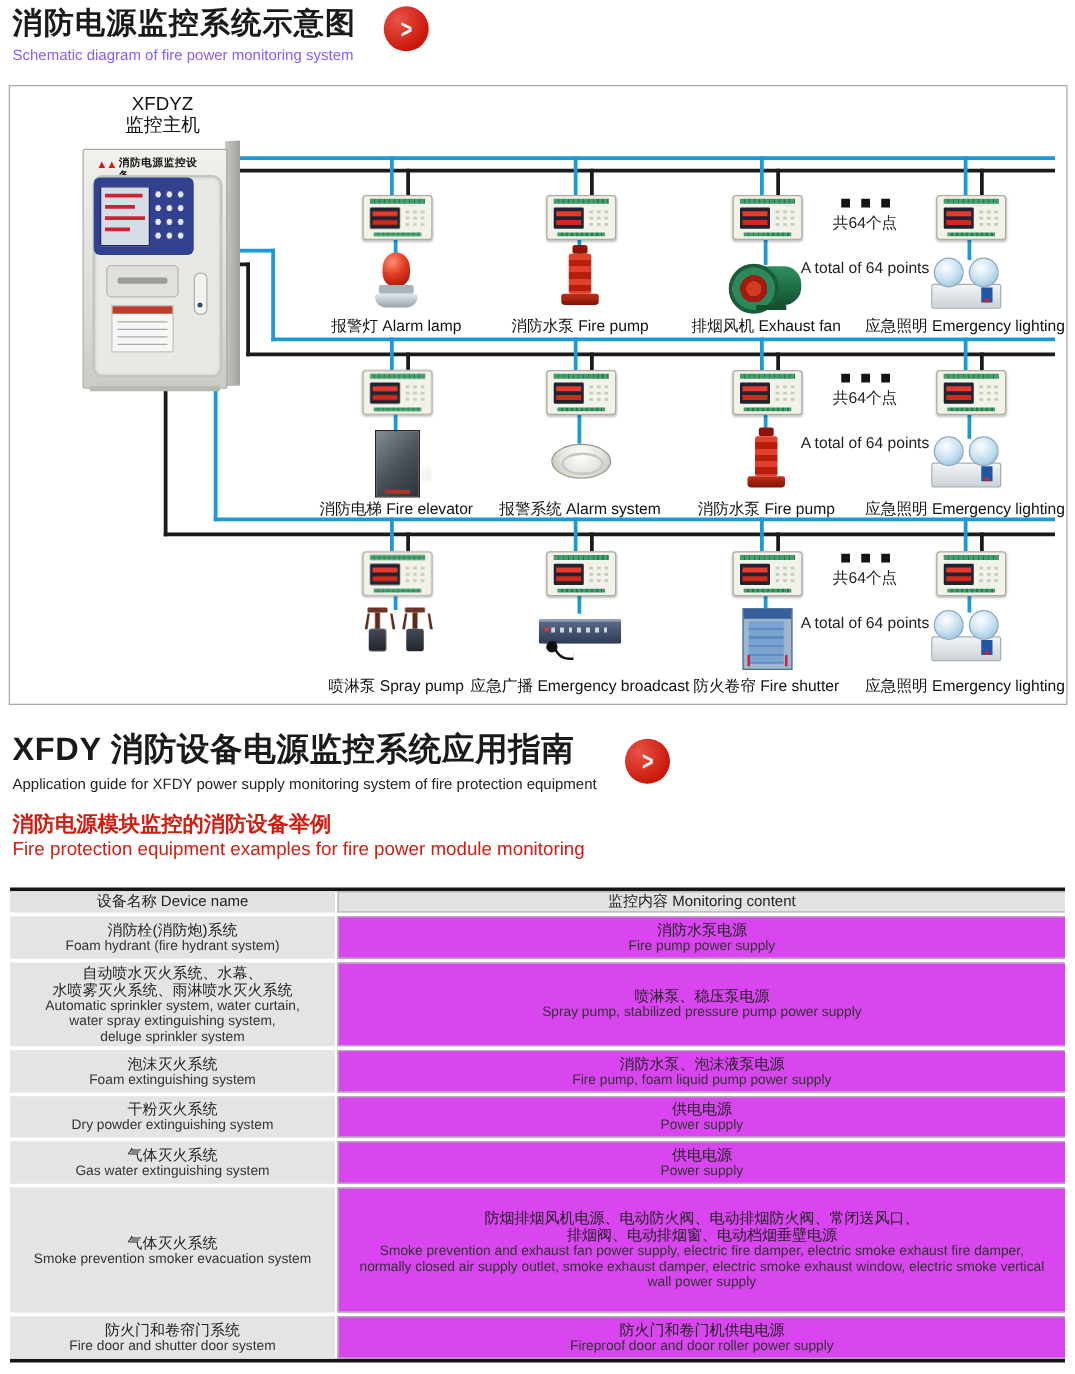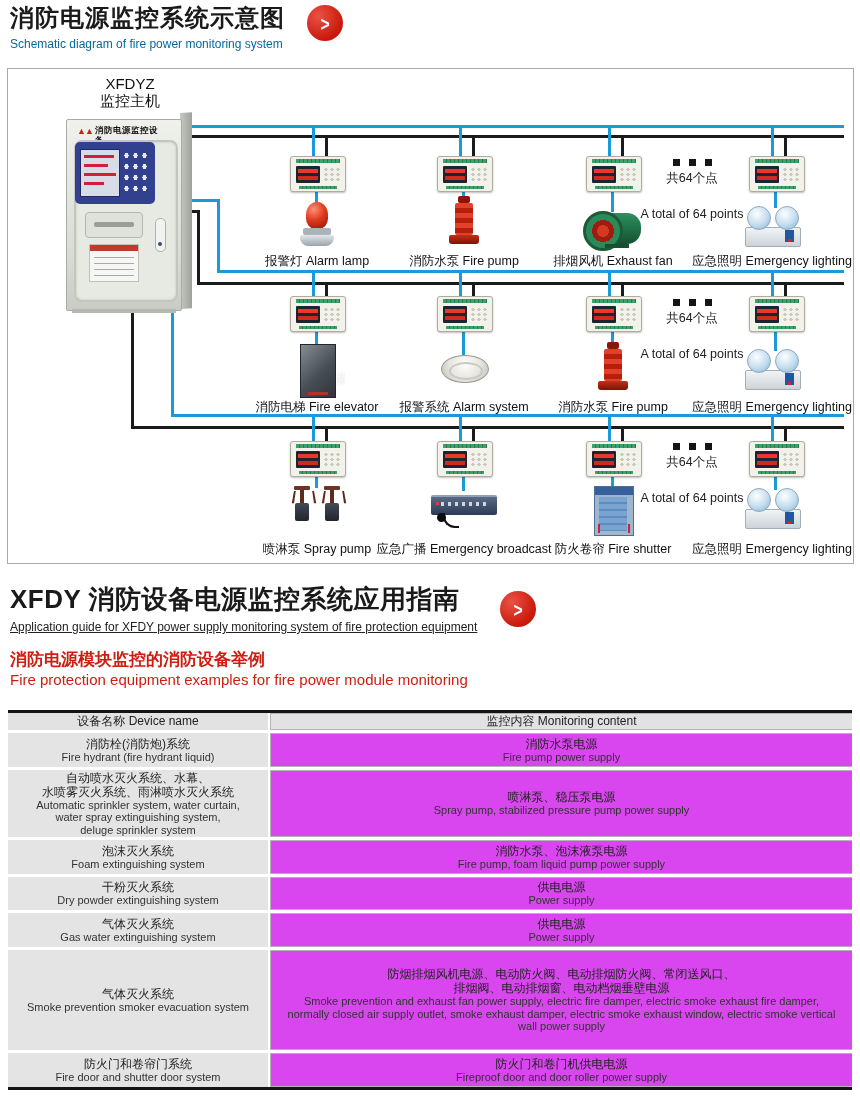--- a/index.html
+++ b/index.html
@@ -2,31 +2,31 @@
 <html><head>
 <meta charset="utf-8">
 <style>
   html,body{margin:0;padding:0;background:#fff;}
   .page{position:relative;width:860px;height:1099px;background:#fff;overflow:hidden;
         font-family:"Liberation Sans","DejaVu Sans",sans-serif;color:#1a1a1a;}
   .abs{position:absolute;}
 
   
   .t1-cn{left:10px;top:2px;font-size:24px;font-weight:bold;letter-spacing:1px;}
-  .t1-en{left:10px;top:37px;font-size:12px;color:#0369a1;}
+  .t1-en{left:10px;top:37px;font-size:12px;color:#8b5cf6;}
   .badge{width:36px;height:36px;border-radius:50%;
          background:radial-gradient(circle at 32% 30%,#ea5245,#c9190c 70%);
          display:flex;align-items:center;justify-content:center;}
   .badge i{font-style:normal;color:#fff;font-weight:bold;font-size:21px;line-height:1;
            transform:scaleX(.75);}
   .badge1{left:307px;top:5px;}
   .badge2{left:500px;top:591px;}
 
   .t2-cn{left:10px;top:582px;font-size:26px;font-weight:bold;letter-spacing:.5px;}
-  .t2-en{left:10px;top:620px;font-size:12px;color:#222;text-decoration:underline;}
+  .t2-en{left:10px;top:620px;font-size:12px;color:#222;}
   .t3-cn{left:10px;top:648px;font-size:17px;font-weight:bold;color:#cf1d12;}
   .t3-en{left:10px;top:671px;font-size:15px;color:#cf1d12;}
 
   
   .dbox{left:7px;top:68px;width:845px;height:494px;border:1px solid #a9a9a9;background:#fff;}
   .hostlabel{left:52px;top:6px;width:140px;text-align:center;font-size:15px;line-height:17px;color:#111;}
 
   .hl,.vl{position:absolute;}
   .hl{height:3px;}
   .vl{width:3px;}
@@ -470,21 +470,21 @@
   <div class="abs t2-en">Application guide for XFDY power supply monitoring system of fire protection equipment</div>
   <div class="abs t3-cn">消防电源模块监控的消防设备举例</div>
   <div class="abs t3-en">Fire protection equipment examples for fire power module monitoring</div>
 
   <div class="abs tbl">
     <div class="trow thead" style="height:17px">
       <div class="tcl">设备名称 Device name</div>
       <div class="tcr">监控内容 Monitoring content</div>
     </div>
     <div class="trow" style="height:34px">
-      <div class="tcl"><div class="cn">消防栓(消防炮)系统</div><div class="en">Fire hydrant (fire hydrant liquid)</div></div>
+      <div class="tcl"><div class="cn">消防栓(消防炮)系统</div><div class="en">Foam hydrant (fire hydrant system)</div></div>
       <div class="tcr"><div class="cn">消防水泵电源</div><div class="en">Fire pump power supply</div></div>
     </div>
     <div class="trow" style="height:67px">
       <div class="tcl"><div class="cn">自动喷水灭火系统、水幕、
 水喷雾灭火系统、雨淋喷水灭火系统</div><div class="en">Automatic sprinkler system, water curtain,
 water spray extinguishing system,
 deluge sprinkler system</div></div>
       <div class="tcr"><div class="cn">喷淋泵、稳压泵电源</div><div class="en">Spray pump, stabilized pressure pump power supply</div></div>
     </div>
     <div class="trow" style="height:34px">

